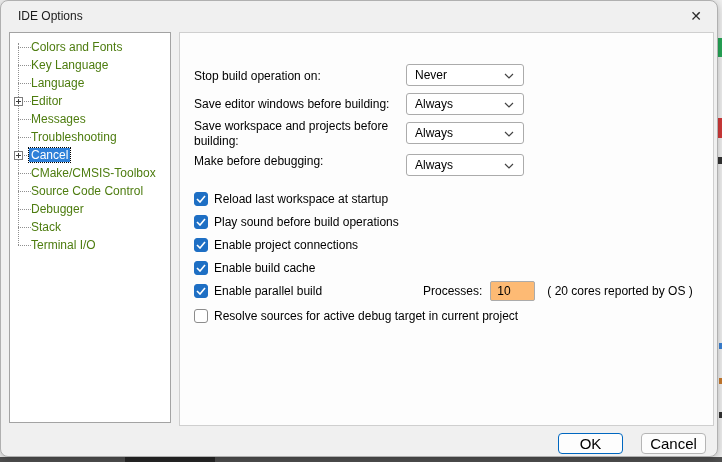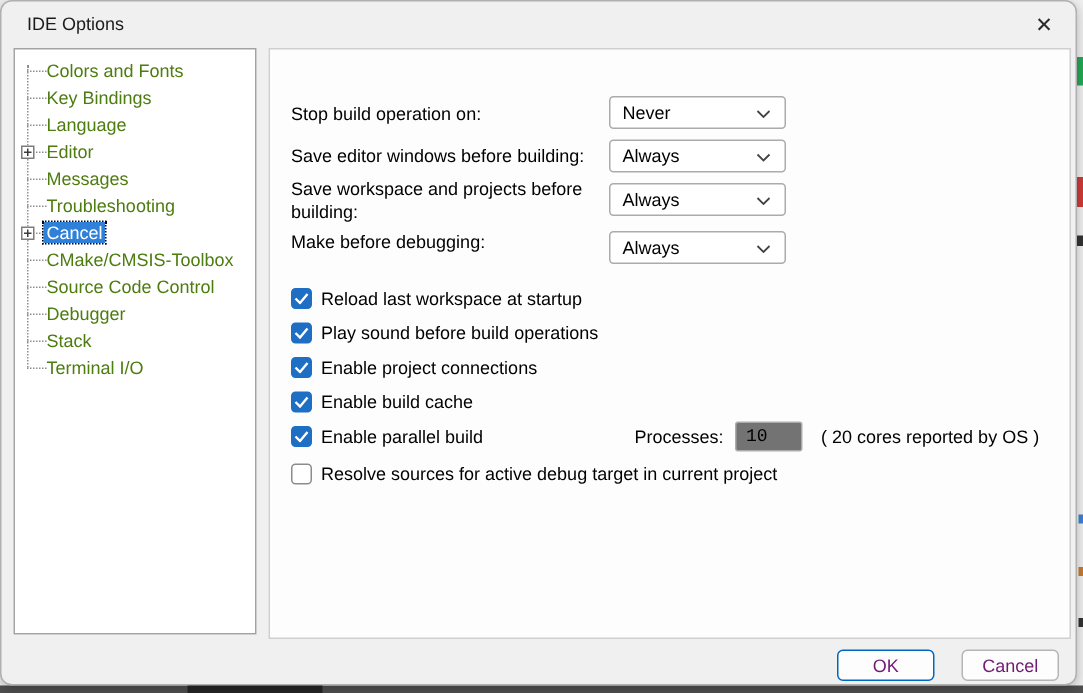--- a/index.html
+++ b/index.html
@@ -86,29 +86,29 @@
     display:flex; align-items:center; justify-content:center; flex:0 0 14px;
   }
   .checkbox.checked { background:#1e6fc4; border:1px solid #1e6fc4; }
   .checkbox.unchecked { background:#fff; border:1px solid #8c8c8c; }
   .cb-label { color:#000; white-space:nowrap; }
 
   .proc-row { position:absolute; left:243px; top:248px; display:flex; align-items:center; }
   .proc-label { color:#000; margin-right:8px; }
   .proc-input {
     width:45px; height:20px; border:1px solid #ababab; border-radius:2px;
-    font-family:Liberation Mono, monospace; font-size:12px; color:#000;
-    padding:0 0 0 6px; background:#737373; outline:none;
+    font-family:Liberation Sans, sans-serif; font-size:12px; color:#000;
+    padding:0 0 0 6px; background:#fdba74; outline:none;
   }
   .proc-note { color:#000; margin-left:12px; white-space:nowrap; }
 
   
   .btn {
     position:absolute; top:432px; width:65px; height:21px;
-    background:#fdfdfd; border-radius:4px; font-size:12px; color:#701a75;
+    background:#fdfdfd; border-radius:4px; font-size:15px; color:#000000;
     display:flex; align-items:center; justify-content:center; cursor:default;
   }
   .btn-ok { left:557px; border:1px solid #0067c0; }
   .btn-cancel { left:640px; border:1px solid #b5b5b5; }
 </style>
 </head>
 <body>
 
 <div class="bg-strip" style="left:305px; top:0; width:157px; height:3px; background:#5a5a5a;"></div>
 <div class="bg-strip" style="left:718px; top:38px; width:4px; height:19px; background:#27a657;"></div>
@@ -131,21 +131,21 @@
 
   <div class="tree-panel">
     <div class="tree-vline"></div>
 
     <div class="tree-row r0">
       <span class="tree-hline"></span>
       <span class="tree-label">Colors and Fonts</span>
     </div>
     <div class="tree-row r1">
       <span class="tree-hline"></span>
-      <span class="tree-label">Key Bindings</span>
+      <span class="tree-label">Key Language</span>
     </div>
     <div class="tree-row r2">
       <span class="tree-hline"></span>
       <span class="tree-label">Language</span>
     </div>
     <div class="tree-row r3">
       <span class="tree-hline"></span>
       <span class="expander"></span>
       <span class="tree-label">Editor</span>
     </div>

